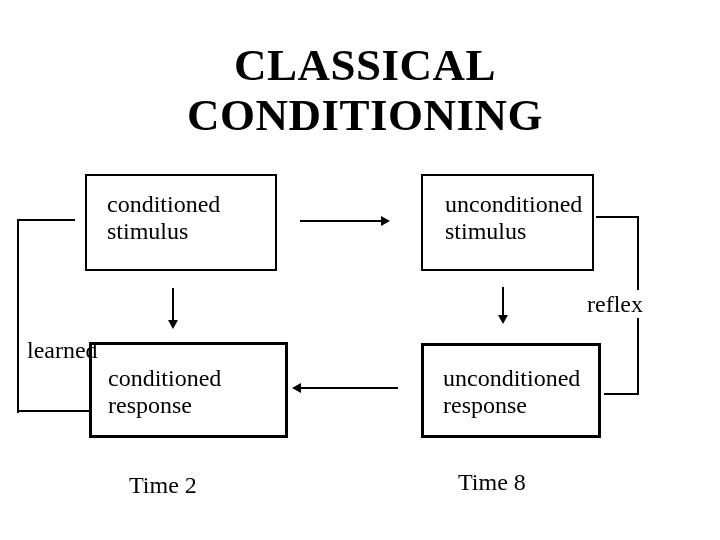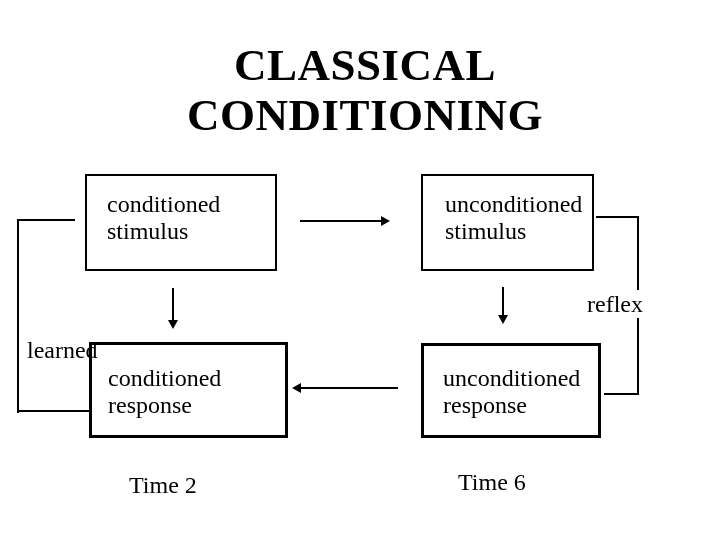--- a/index.html
+++ b/index.html
@@ -55,21 +55,21 @@
 </div>
 
 <div class="abs box thick" style="left:421px; top:343px; width:180px; height:95px; padding:19px 0 0 19px;">
   <div>unconditioned</div>
   <div>response</div>
 </div>
 
 <div class="abs label" style="left:27px; top:301px;margin-top:35px;">learned</div>
 <div class="abs label over" style="left:586px; top:290px; padding:0 6px 0 1px;">reflex</div>
 <div class="abs label" style="left:129px; top:471px;">Time 2</div>
-<div class="abs label" style="left:458px; top:468px;">Time 6</div>
+<div class="abs label" style="left:458px; top:468px;">Time 8</div>
 
 <div class="abs line" style="left:300px; top:220px; width:82px; height:2px;"></div>
 <div class="abs head right" style="left:381px; top:216px;"></div>
 
 <div class="abs line" style="left:172px; top:288px; width:2px; height:33px;"></div>
 <div class="abs head down" style="left:168px; top:320px;"></div>
 
 <div class="abs line" style="left:502px; top:287px; width:2px; height:29px;"></div>
 <div class="abs head down" style="left:498px; top:315px;"></div>
 

